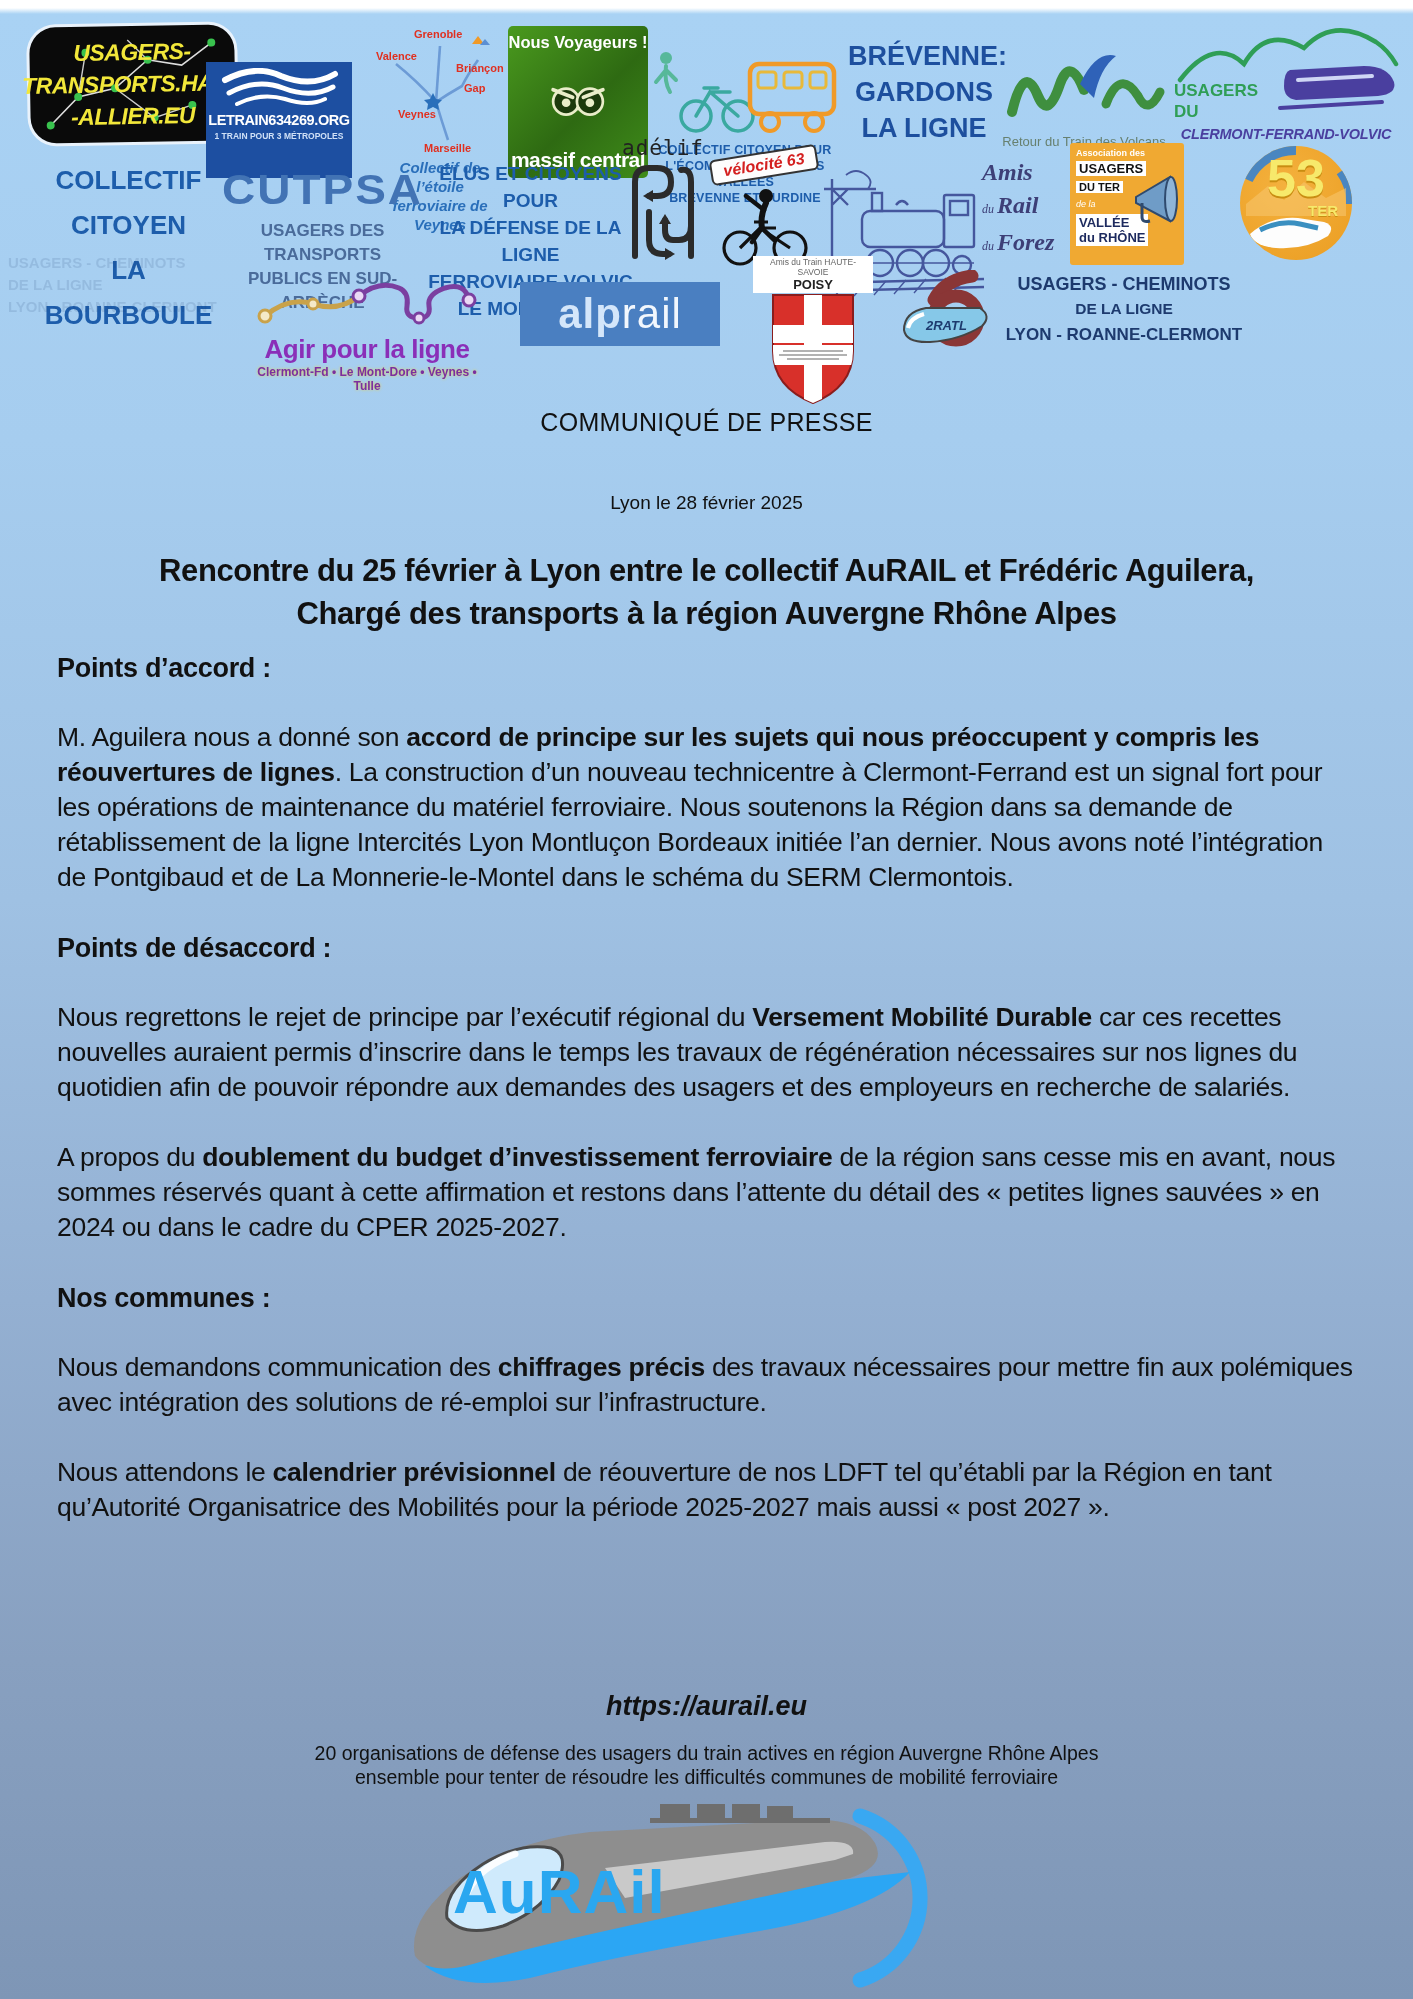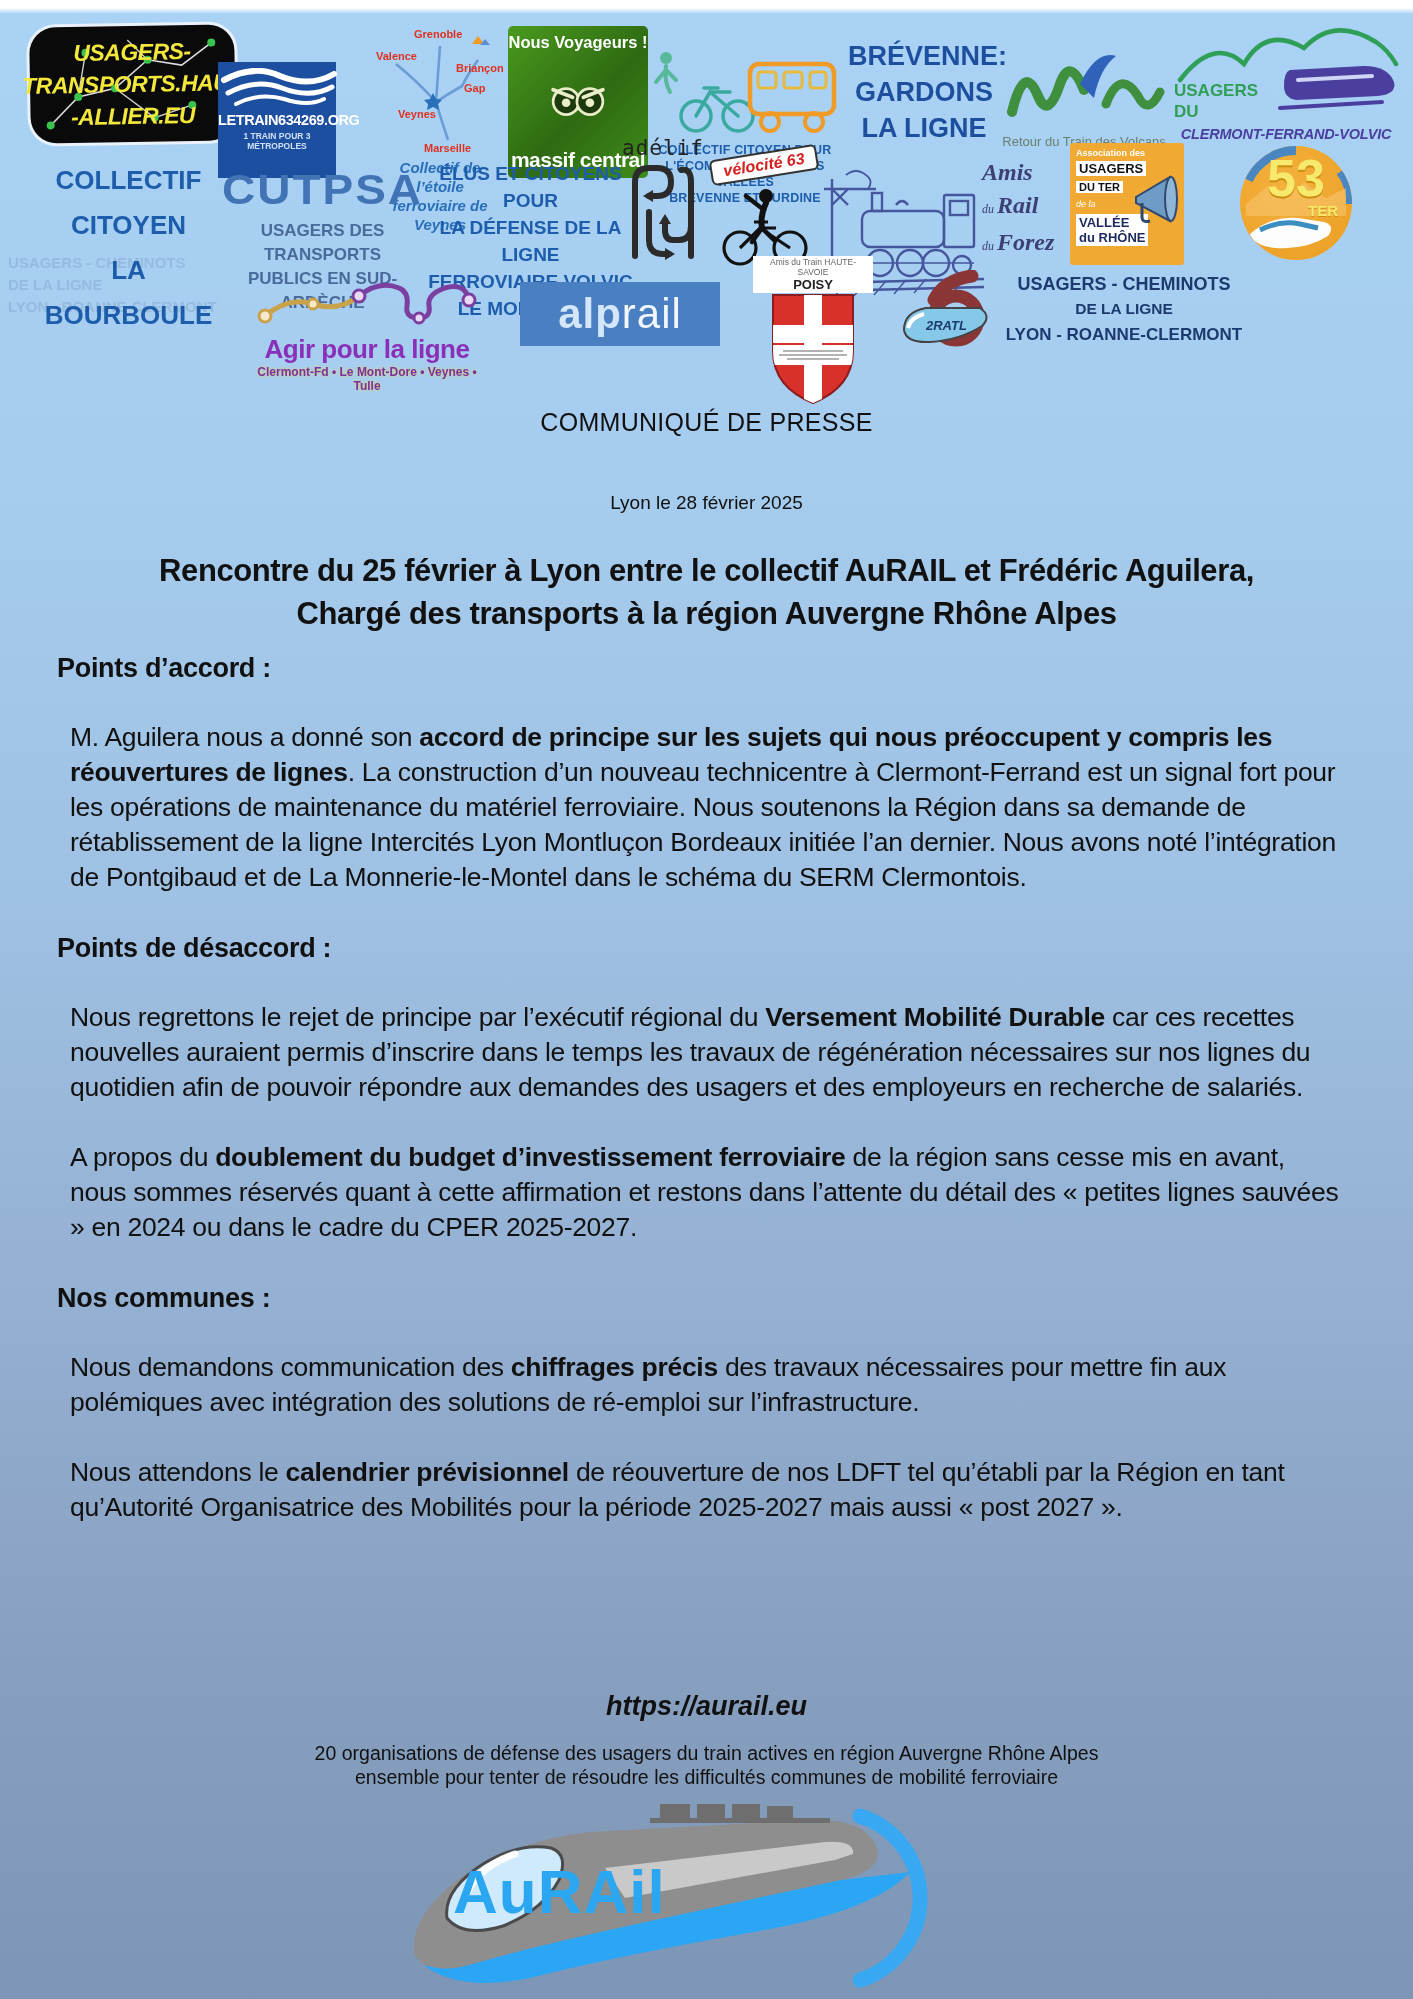--- a/index.html
+++ b/index.html
@@ -6,21 +6,21 @@
   .page{position:relative;width:1413px;height:1999px;overflow:hidden;
     font-family:"Liberation Sans",sans-serif;color:#111;
     background:linear-gradient(180deg,#ffffff 0px,#ffffff 8px,#a9d2f4 14px,#a6cdef 22%,#9fc1e3 45%,#94b0d2 65%,#88a0c0 83%,#7e96b6 100%);}
   .lg{position:absolute;}
 
   
   .haut{left:30px;top:26px;width:205px;height:116px;background:#0a0a0a;border-radius:26px;transform:rotate(-1deg);box-shadow:0 0 0 3px #e9f2fb;}
   .haut svg{position:absolute;inset:0;width:100%;height:100%;}
   .haut-text{position:absolute;inset:0;display:flex;flex-direction:column;justify-content:center;align-items:center;
     color:#f2e73a;font-style:italic;font-weight:bold;font-size:23px;line-height:32px;letter-spacing:-0.5px;}
-  .letrain{left:218px;top:62px;width:118px;height:116px;background:#1d4fa1;color:#fff;}
+  .letrain{left:206px;top:62px;width:146px;height:116px;background:#1d4fa1;color:#fff;}
   .letrain svg{display:block;margin:6px auto 0;}
   .letrain .t1{font-weight:bold;font-size:14.5px;text-align:center;letter-spacing:-0.4px;margin-top:2px;}
   .letrain .t2{font-weight:bold;font-size:8.5px;text-align:center;color:#cfe0f7;margin-top:3px;}
   .veynes{left:376px;top:22px;width:128px;height:186px;}
   .veynes .cap{color:#2a6fba;font-weight:bold;font-style:italic;font-size:15px;line-height:19px;text-align:center;}
   .massif{left:508px;top:26px;width:140px;height:152px;border-radius:5px;
     background:linear-gradient(135deg,#4a9a1e,#2e6a12 55%,#3f8c1a);display:flex;flex-direction:column;align-items:center;gap:28px;}
   .massif .t1{color:#fff;font-weight:bold;font-size:16.5px;margin-top:7px;}
   .massif .t2{color:#fff;font-weight:bold;font-size:21px;margin-top:auto;margin-bottom:6px;letter-spacing:-0.5px;}
   .ecomob{left:652px;top:30px;width:186px;height:168px;}
@@ -78,21 +78,21 @@
   .rail2 .l1{font-size:18px;} .rail2 .l2{font-size:15.5px;margin-top:5px;} .rail2 .l3{font-size:17px;margin-top:7px;}
 
   
   .doc{position:absolute;left:57px;width:1299px;top:0;}
   .kicker{position:absolute;top:408px;width:100%;text-align:center;font-size:25px;letter-spacing:0.3px;}
   .dateline{position:absolute;top:492px;width:100%;text-align:center;font-size:19px;}
   .title{position:absolute;top:549px;width:100%;text-align:center;font-weight:bold;font-size:31px;line-height:43px;letter-spacing:-0.4px;}
   .title .inner{display:inline-block;max-width:1190px;}
   .blocks{position:absolute;top:650px;width:100%;}
   .blocks h2{font-size:27px;font-weight:bold;margin:0 0 34px;line-height:36px;letter-spacing:-0.3px;}
-  .blocks p{font-size:26.5px;line-height:35px;margin:0 13px 35px;letter-spacing:-0.3px;}
+  .blocks p{font-size:26.5px;line-height:35px;margin:0 0 35px;letter-spacing:-0.3px;}
   .blocks b{font-weight:bold;}
   .url{position:absolute;top:1691px;width:100%;text-align:center;font-weight:bold;font-style:italic;font-size:27px;}
   .notes{position:absolute;top:1742px;width:100%;text-align:center;font-size:19.5px;line-height:23.5px;}
 
   
   .aurail-art{position:absolute;left:355px;top:1798px;width:600px;height:200px;}
   .aurail-word{position:absolute;left:98px;top:58px;font-weight:bold;font-size:62px;color:#2aa7f0;letter-spacing:1px;z-index:3;}
 </style>
 </head>
 <body>

